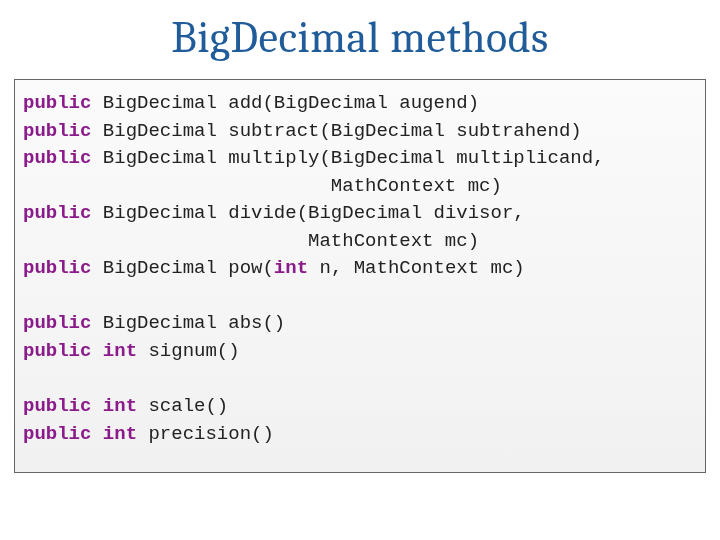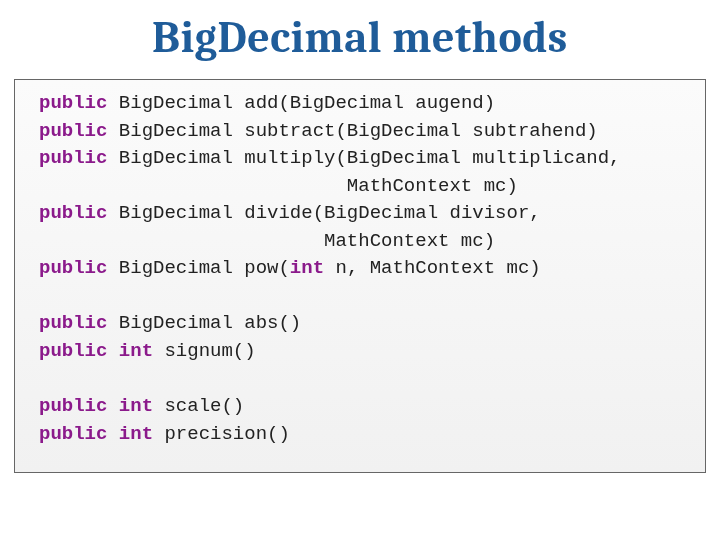--- a/index.html
+++ b/index.html
@@ -12,30 +12,30 @@
   }
   .slide {
     width: 100%;
     height: 100%;
     padding-top: 12px;
   }
   .title {
     font-size: 44px;
     color: #1f5c99;
     text-align: center;
-    font-weight: bold;
+    font-weight: normal;
     letter-spacing: 0.5px;
     margin-bottom: 16px;
     font-family: Cambria, Georgia, serif;
   }
   .code-box {
     margin: 0 14px;
     border: 1px solid #666;
     background: linear-gradient(to bottom, #fbfbfb, #f1f1f1);
-    padding: 10px 8px 24px 24px;
+    padding: 10px 8px 24px 8px;
     font-family: Consolas, 'Courier New', monospace;
     font-size: 19px;
     line-height: 1.45;
     color: #222;
     white-space: pre;
   }
   .kw { color: #8b1a8b; font-weight: bold; }
 </style>
 </head>
 <body>

